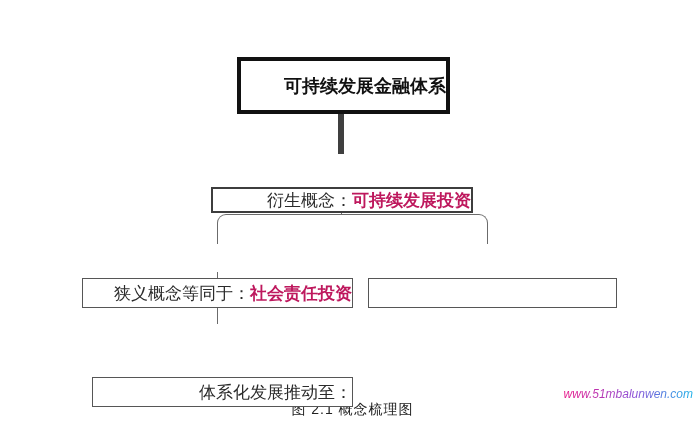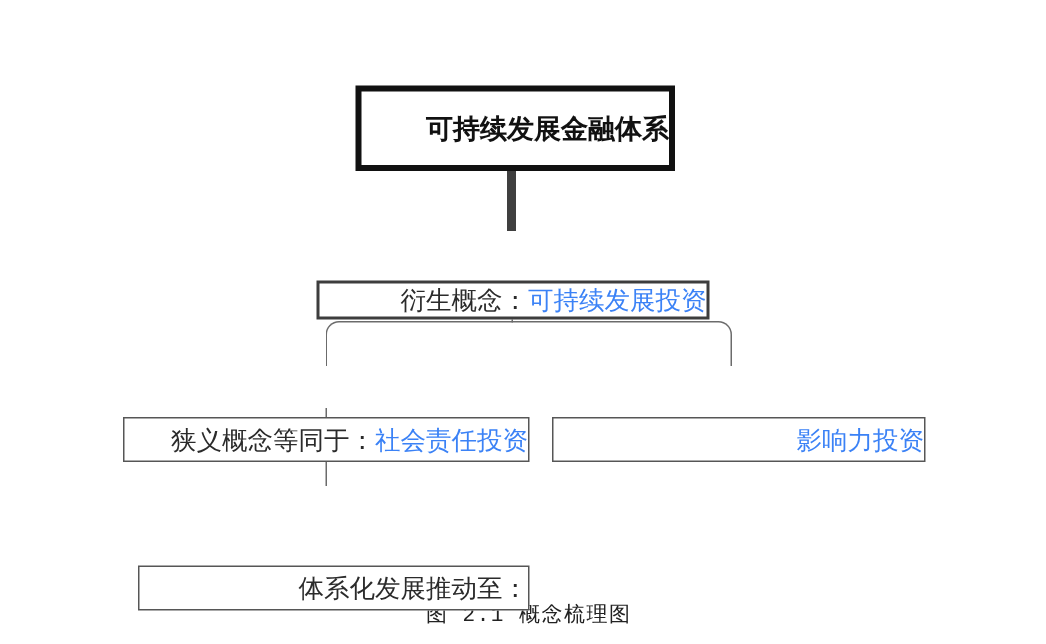--- a/index.html
+++ b/index.html
@@ -18,21 +18,21 @@
     align-items: center;
     justify-content: flex-end;
     background: #ffffff;
     color: #1c1c1c;
     font-size: 17px;
     white-space: nowrap;
     z-index: 2;
     margin-top: 35px;
   }
   .node .prefix { font-weight: 400; color: #2b2b2b; }
-  .node .emph { font-weight: 400; color: #3b82f6; }
+  .node .emph { font-weight: 700; color: #be185d; }
   .node-root {
     left: 237px; top: 22px; width: 213px; height: 57px;
     border: 4px solid #111111;
     font-size: 18px; font-weight: 700; color: #111111;
   }
   .node-derived {
     left: 211px; top: 152px; width: 262px; height: 26px;
     border: 2px solid #3d3d3d;
   }
   .node-narrow {
@@ -65,21 +65,21 @@
   }
   .conn-esg {
     left: 217px; top: 272px; width: 0; height: 52px;
     border-left: 1.5px solid #6b6b6b;
   }
   .caption {
     position: absolute;
     left: 0; right: 0; top: 401px;
     padding-left: 8px;
     text-align: center;
-    font-family: Liberation Mono, monospace;
+    font-family: Liberation Sans, sans-serif;
     font-size: 14px;
     letter-spacing: 1px;
     color: #222222;
   }
   .watermark {
     position: absolute;
     right: 4px; top: 387px;
     text-align: right;
     font-style: italic;
     line-height: 1.25;
@@ -116,25 +116,25 @@
     <span class="prefix">衍生概念：</span>
       <span class="emph">可持续发展投资</span>
   </div>
 
   <div class="node node-narrow">
     <span class="prefix">狭义概念等同于：</span>
       <span class="emph">社会责任投资</span>
   </div>
 
   <div class="node node-broad">
-      <span class="emph">影响力投资</span>
   </div>
 
   <div class="node node-esg">
     <span class="prefix">体系化发展推动至：</span>
   </div>
 
   <div class="caption">图 2.1 概念梳理图</div>
 
   <div class="watermark">
+    <div class="watermark-url">www.51mbalunwen.com</div>
   </div>
 
 </div>
 
 </body></html>

